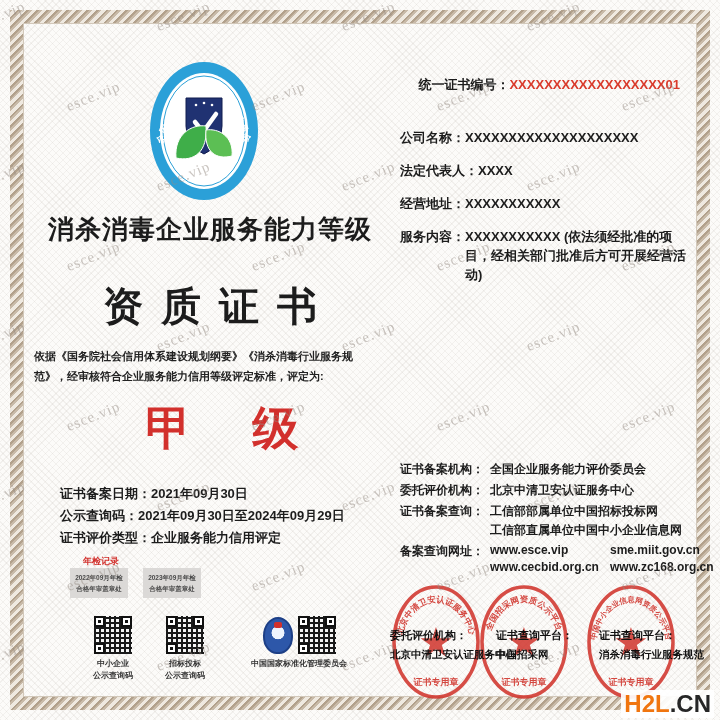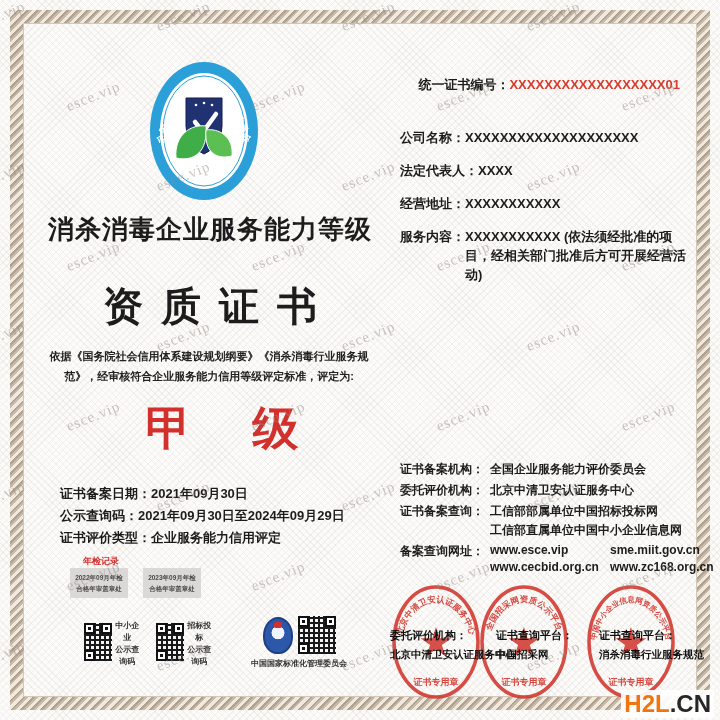--- a/index.html
+++ b/index.html
@@ -33,35 +33,35 @@
   .company .row{display:flex;margin-bottom:14px;line-height:19px;}
   .company .lab{flex:none;white-space:nowrap;}
   .company .val{word-break:break-all;}
 
   
   .title-block{position:absolute;left:36px;top:212px;width:348px;text-align:center;}
   .title-line1{font-size:26px;font-weight:bold;letter-spacing:1px;white-space:nowrap;}
   .title-line2{font-size:40px;font-weight:bold;letter-spacing:18px;padding-left:18px;margin-top:32px;}
 
   .statement{position:absolute;left:34px;top:346px;width:350px;font-size:11px;font-weight:bold;
-    text-align:center;line-height:1.85;color:#222;}
+    text-align:left;line-height:1.85;color:#222;}
 
   .grade{position:absolute;left:36px;top:398px;width:348px;text-align:center;
     font-size:46px;font-weight:bold;color:#d2302c;letter-spacing:24px;padding-left:24px;}
 
   
   .info-left{position:absolute;left:60px;top:483px;font-size:13px;font-weight:bold;line-height:22px;white-space:nowrap;}
   .annual-title{position:absolute;left:68px;top:555px;font-size:9px;font-weight:bold;color:#d2302c;margin-left:15px;}
   .annual-boxes{position:absolute;left:70px;top:568px;display:flex;gap:15px;}
   .annual-box{width:52px;padding:4px 3px;background:#dbd9d7;color:#4a4a4a;font-size:6.5px;
     text-align:center;line-height:1.7;font-weight:bold;}
 
   
   .qr-row{position:absolute;left:84px;top:616px;display:flex;align-items:flex-start;gap:14px;}
-  .qr-item{display:flex;flex-direction:row;align-items:center;width:58px;}
+  .qr-item{display:flex;flex-direction:column;align-items:center;width:58px;}
   .qr-item-wide{display:flex;flex-direction:column;align-items:center;width:142px;}
   .qr-pair{display:flex;align-items:center;gap:5px;}
   .qr{position:relative;width:38px;height:38px;box-sizing:border-box;background:
       repeating-linear-gradient(0deg,#1a1a1a 0 2px,transparent 2px 5px),
       repeating-linear-gradient(90deg,#1a1a1a 0 2px,#f5f5f5 2px 5px);}
   .qr i{position:absolute;width:11px;height:11px;box-sizing:border-box;border:2px solid #111;background:#fff;}
   .qr i::after{content:"";position:absolute;inset:2px;background:#111;}
   .qr .f1{top:0;left:0}.qr .f2{top:0;right:0}.qr .f3{bottom:0;left:0}
   .qr-label{margin-top:4px;font-size:8px;font-weight:bold;text-align:center;line-height:1.5;color:#333;}
   .emblem{position:relative;width:30px;height:37px;border-radius:50% 50% 46% 46%;

